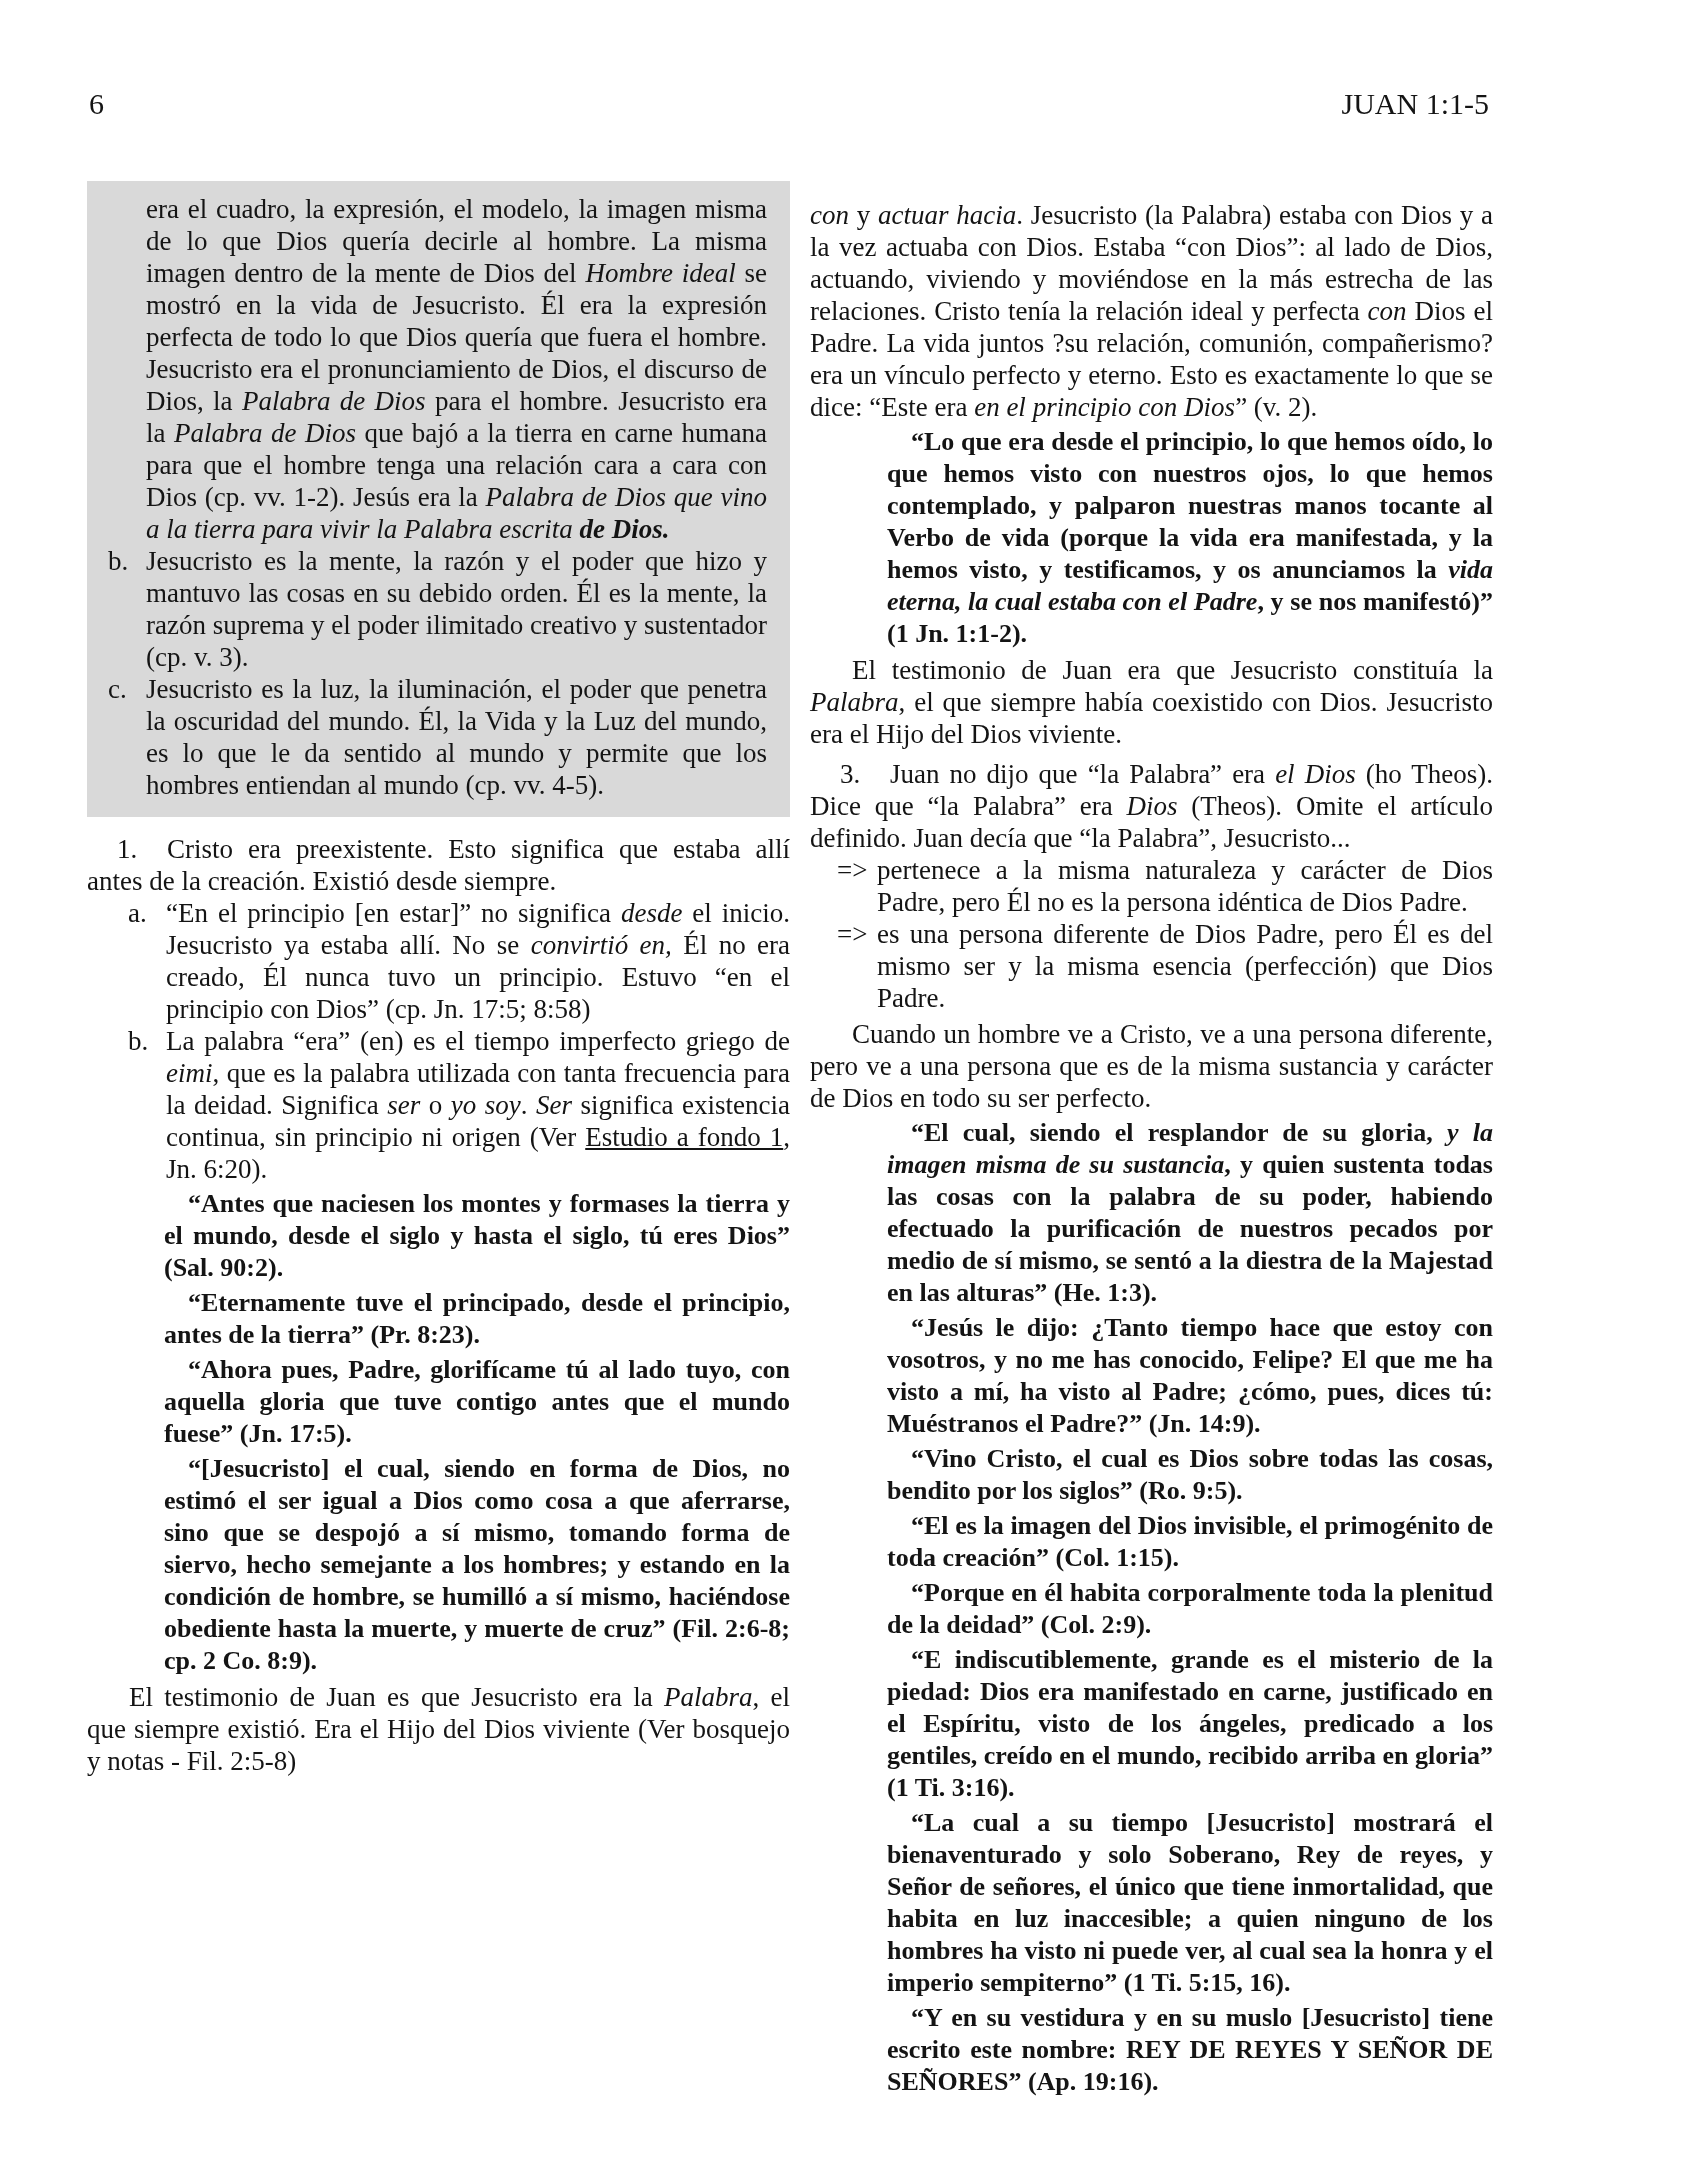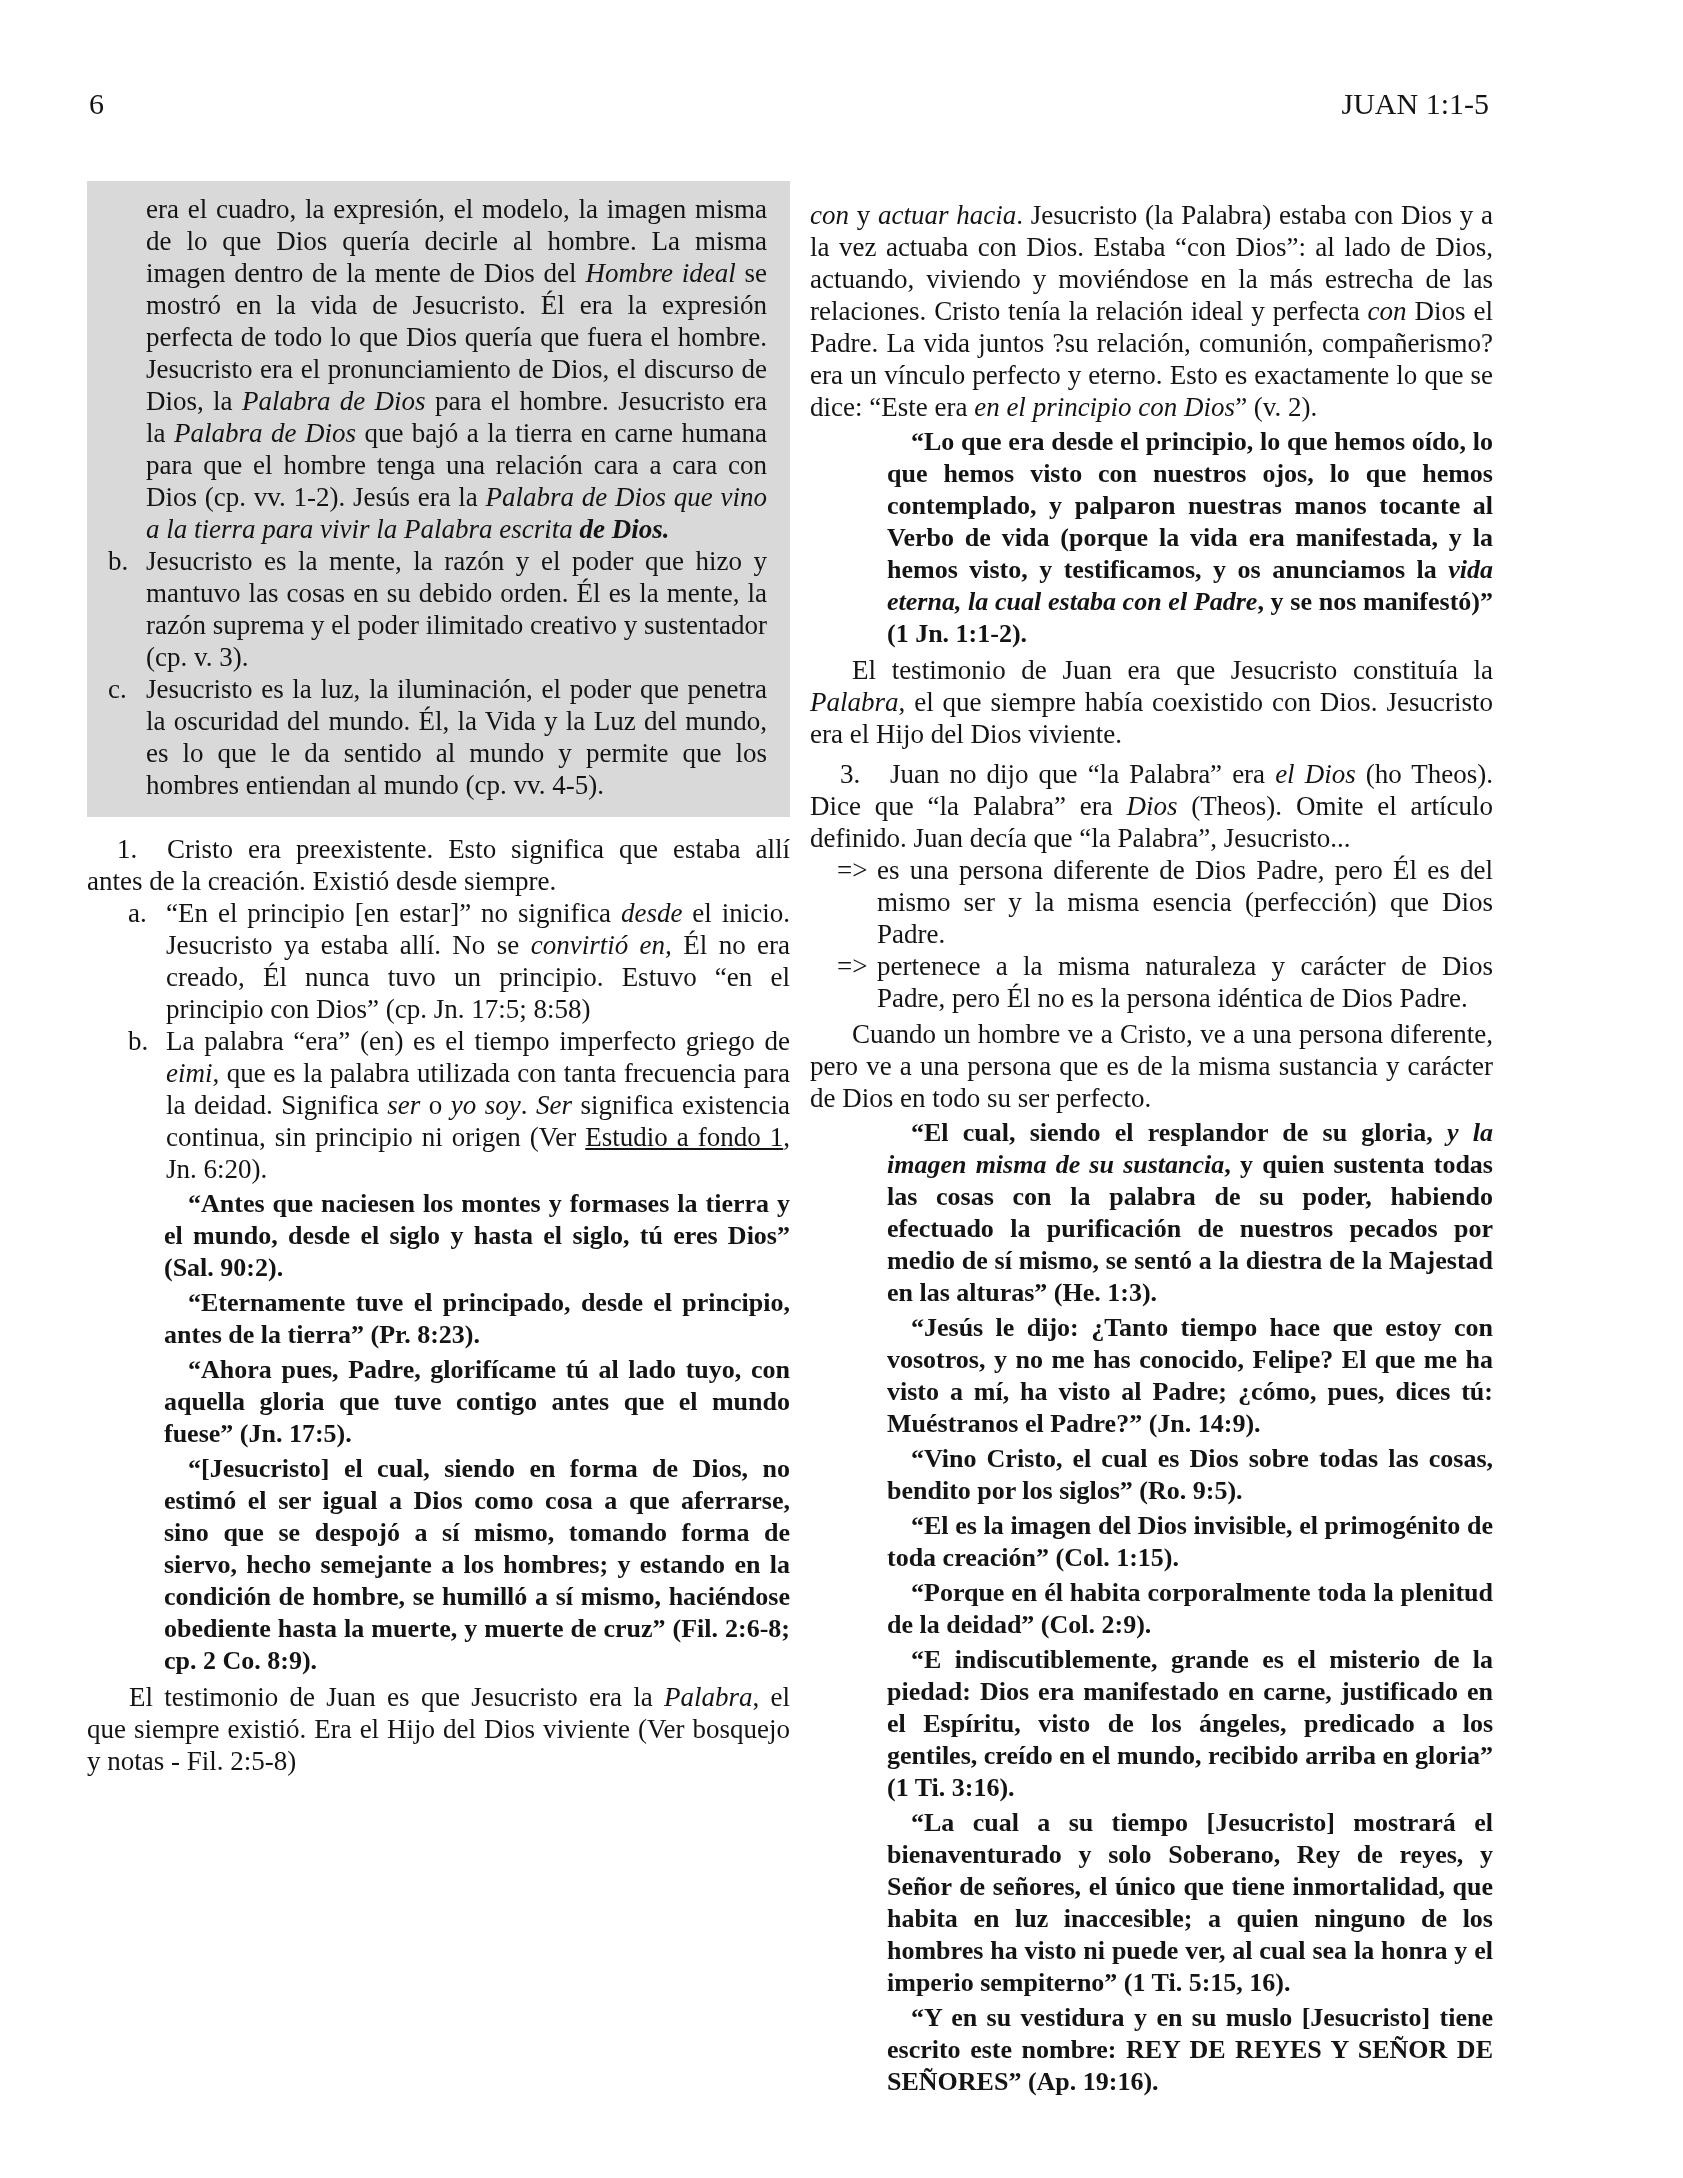--- a/index.html
+++ b/index.html
@@ -98,22 +98,22 @@
           <p class="quote"><span class="bd">“[Jesucristo] el cual, siendo en forma de Dios, no estimó el ser igual a Dios como cosa a que aferrarse, sino que se despojó a sí mismo, tomando forma de siervo, hecho semejante a los hombres; y estando en la condición de hombre, se humilló a sí mismo, haciéndose obediente hasta la muerte, y muerte de cruz” (Fil. 2:6-8; cp. 2 Co. 8:9).</span></p>
           <p class="para ind"><span>El testimonio de Juan es que Jesucristo era la </span><span class="it">Palabra</span><span>, el que siempre existió. Era el Hijo del Dios viviente (Ver bosquejo y notas - Fil. 2:5-8)</span></p>
         </div>
     </div>
     <div class="col col-right">
       <div>
           <p class="para"><span class="it">con</span><span> y </span><span class="it">actuar hacia</span><span>. Jesucristo (la Palabra) estaba con Dios y a la vez actuaba con Dios. Estaba “con Dios”: al lado de Dios, actuando, viviendo y moviéndose en la más estrecha de las relaciones. Cristo tenía la relación ideal y perfecta </span><span class="it">con</span><span> Dios el Padre. La vida juntos ?su relación, comunión, compañerismo? era un vínculo perfecto y eterno. Esto es exactamente lo que se dice: “Este era </span><span class="it">en el principio con Dios</span><span>” (v. 2).</span></p>
           <p class="quote"><span class="bd">“Lo que era desde el principio, lo que hemos oído, lo que hemos visto con nuestros ojos, lo que hemos contemplado, y palparon nuestras manos tocante al Verbo de vida (porque la vida era manifestada, y la hemos visto, y testificamos, y os anunciamos la </span><span class="bdit">vida eterna, la cual estaba con el Padre</span><span class="bd">, y se nos manifestó)” (1 Jn. 1:1-2).</span></p>
           <p class="para ind"><span>El testimonio de Juan era que Jesucristo constituía la </span><span class="it">Palabra</span><span>, el que siempre había coexistido con Dios. Jesucristo era el Hijo del Dios viviente.</span></p>
           <p class="num-para"><span class="pnum">3.</span><span>Juan no dijo que “la Palabra” era </span><span class="it">el Dios</span><span> (ho Theos). Dice que “la Palabra” era </span><span class="it">Dios</span><span> (Theos). Omite el artículo definido. Juan decía que “la Palabra”, Jesucristo...</span></p>
+          <div class="hang arrow"><span class="marker">=&gt;</span><span>pertenece a la misma naturaleza y carácter de Dios Padre, pero Él no es la persona idéntica de Dios Padre.</span></div>
           <div class="hang arrow"><span class="marker">=&gt;</span><span>es una persona diferente de Dios Padre, pero Él es del mismo ser y la misma esencia (perfección) que Dios Padre.</span></div>
-          <div class="hang arrow"><span class="marker">=&gt;</span><span>pertenece a la misma naturaleza y carácter de Dios Padre, pero Él no es la persona idéntica de Dios Padre.</span></div>
           <p class="para ind"><span>Cuando un hombre ve a Cristo, ve a una persona diferente, pero ve a una persona que es de la misma sustancia y carácter de Dios en todo su ser perfecto.</span></p>
           <p class="quote"><span class="bd">“El cual, siendo el resplandor de su gloria, </span><span class="bdit">y la imagen misma de su sustancia</span><span class="bd">, y quien sustenta todas las cosas con la palabra de su poder, habiendo efectuado la purificación de nuestros pecados por medio de sí mismo, se sentó a la diestra de la Majestad en las alturas” (He. 1:3).</span></p>
           <p class="quote"><span class="bd">“Jesús le dijo: ¿Tanto tiempo hace que estoy con vosotros, y no me has conocido, Felipe? El que me ha visto a mí, ha visto al Padre; ¿cómo, pues, dices tú: Muéstranos el Padre?” (Jn. 14:9).</span></p>
           <p class="quote"><span class="bd">“Vino Cristo, el cual es Dios sobre todas las cosas, bendito por los siglos” (Ro. 9:5).</span></p>
           <p class="quote"><span class="bd">“El es la imagen del Dios invisible, el primogénito de toda creación” (Col. 1:15).</span></p>
           <p class="quote"><span class="bd">“Porque en él habita corporalmente toda la plenitud de la deidad” (Col. 2:9).</span></p>
           <p class="quote"><span class="bd">“E indiscutiblemente, grande es el misterio de la piedad: Dios era manifestado en carne, justificado en el Espíritu, visto de los ángeles, predicado a los gentiles, creído en el mundo, recibido arriba en gloria” (1 Ti. 3:16).</span></p>
           <p class="quote"><span class="bd">“La cual a su tiempo [Jesucristo] mostrará el bienaventurado y solo Soberano, Rey de reyes, y Señor de señores, el único que tiene inmortalidad, que habita en luz inaccesible; a quien ninguno de los hombres ha visto ni puede ver, al cual sea la honra y el imperio sempiterno” (1 Ti. 5:15, 16).</span></p>
           <p class="quote"><span class="bd">“Y en su vestidura y en su muslo [Jesucristo] tiene escrito este nombre: REY DE REYES Y SEÑOR DE SEÑORES” (Ap. 19:16).</span></p>
         </div>

